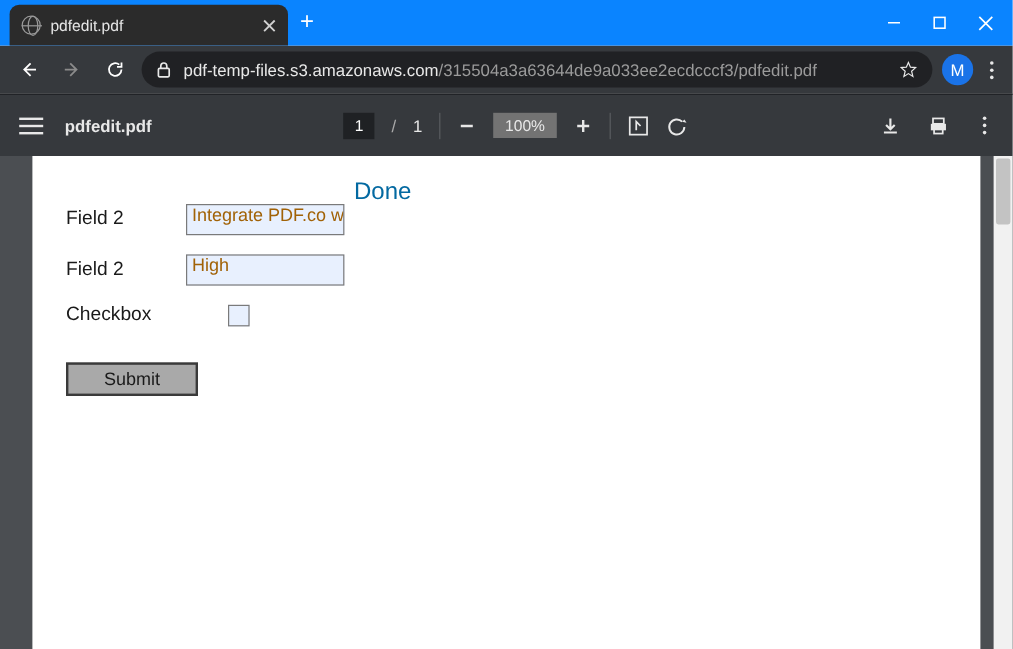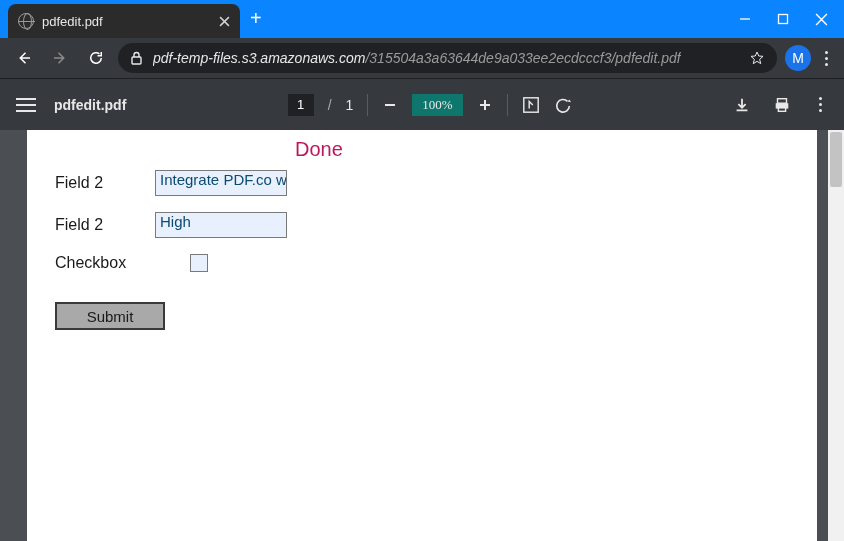--- a/index.html
+++ b/index.html
@@ -14,51 +14,51 @@
   .tab-title { flex: 1; overflow: hidden; white-space: nowrap; }
   .newtab { color: #fff; font-size: 20px; margin-left: 10px; margin-top: 8px; line-height: 1; }
   .win-controls { position:absolute; right:6px; top:0; height:38px; display:flex; align-items:center; gap:26px; padding:0 10px; }
   .win-controls svg { display:block; }
 
   
   .addrbar { background:#36393d; height:40px; display:flex; align-items:center; padding:0 10px; gap:8px; color:#e8e8e8; }
   .navbtn { width:28px; height:28px; display:flex; align-items:center; justify-content:center; color:#fff; }
   .omni { background:#202124; height:30px; border-radius:15px; flex:1; display:flex; align-items:center; padding:0 12px; gap:10px; font-size:14px; }
   .omni .lock { flex-shrink:0; }
-  .omni .url { color:#9b9b9b; white-space:nowrap; overflow:hidden;font-style:italic; }
+  .omni .url { color:#9b9b9b; white-space:nowrap; overflow:hidden; }
   .omni .url .host { color:#e8e8e8; }
   .omni .star { margin-left:auto; }
   .avatar { width:26px; height:26px; border-radius:50%; background:#1a73e8; color:#fff; display:flex; align-items:center; justify-content:center; font-size:14px; }
   .three-dots { display:flex; flex-direction:column; gap:3px; padding:0 6px; }
   .three-dots span { width:3px; height:3px; background:#e8e8e8; border-radius:50%; }
 
   
   .pdfbar { background:#36393d; height:52px; border-top:1px solid #1d1f22; display:flex; align-items:center; padding:0 16px; color:#e8e8e8; font-size:14px; }
   .hamburger { display:flex; flex-direction:column; gap:4px; width:20px; }
   .hamburger span { height:2px; background:#e8e8e8; }
   .pdfname { margin-left:18px; font-weight:600; }
   .pdf-center { flex:1; display:flex; align-items:center; justify-content:center; gap:14px; }
   .pageinput { width:26px; height:22px; background:#1f2124; color:#fff; text-align:center; border:none; font-size:13px; }
   .slash { color:#aaa; }
   .vdiv { width:1px; height:22px; background:#5a5c60; }
-  .zoombox { background:#0f766e; padding:3px 10px; font-size:13px;font-family:Liberation Serif, serif; }
+  .zoombox { background:#737373; padding:3px 10px; font-size:13px; }
   .pdf-right { display:flex; align-items:center; gap:22px; }
 
   
   .viewer { position:relative; background:#4b4e52; height:411px; display:flex; justify-content:center; overflow:hidden; }
   .page { background:#fff; width:790px; height:420px; margin-top:0; position:relative; }
   .scrollbar { position:absolute; right:0; top:0; bottom:0; width:16px; background:#f1f1f1; }
   .scrollbar::before { content:""; position:absolute; top:2px; left:2px; right:2px; bottom:2px; background:#c3c3c3; border-radius:2px; }
   .scrollbar::before {  top:2px; height:55px; bottom:auto; }
 
-  .done { position:absolute; left:268px; top:8px; color:#be185d; font-size:20px; }
+  .done { position:absolute; left:268px; top:19px; color:#0369a1; font-size:20px; }
   .form { position:absolute; left:28px; top:40px; font-size:16px; color:#1a1a1a; }
   .row { display:flex; align-items:center; margin-bottom:16px; }
   .lbl { width:100px; }
-  .txtin { width:132px; height:26px; border:1.5px solid #7a7a7a; background:#e8f0fe; font-size:15px; padding:0 4px; color:#0c4a6e; }
+  .txtin { width:132px; height:26px; border:1.5px solid #7a7a7a; background:#e8f0fe; font-size:15px; padding:0 4px; color:#a16207; }
   .txtin.overflow { white-space:nowrap; overflow:hidden; }
   .chkrow { margin-bottom:30px;gap:35px; }
   .chkbx { width:18px; height:18px; border:1.5px solid #7a7a7a; background:#e8f0fe; display:inline-block; }
   .btns { display:flex; gap:32px;justify-content:space-between; }
   .pbtn { width:110px; height:28px; background:#a9a9a9; border:2px solid #3a3a3a; font-size:15px; display:flex; align-items:center; justify-content:center; cursor:pointer; }
 </style>
 </head>
 <body>
 
 <div class="titlebar">

